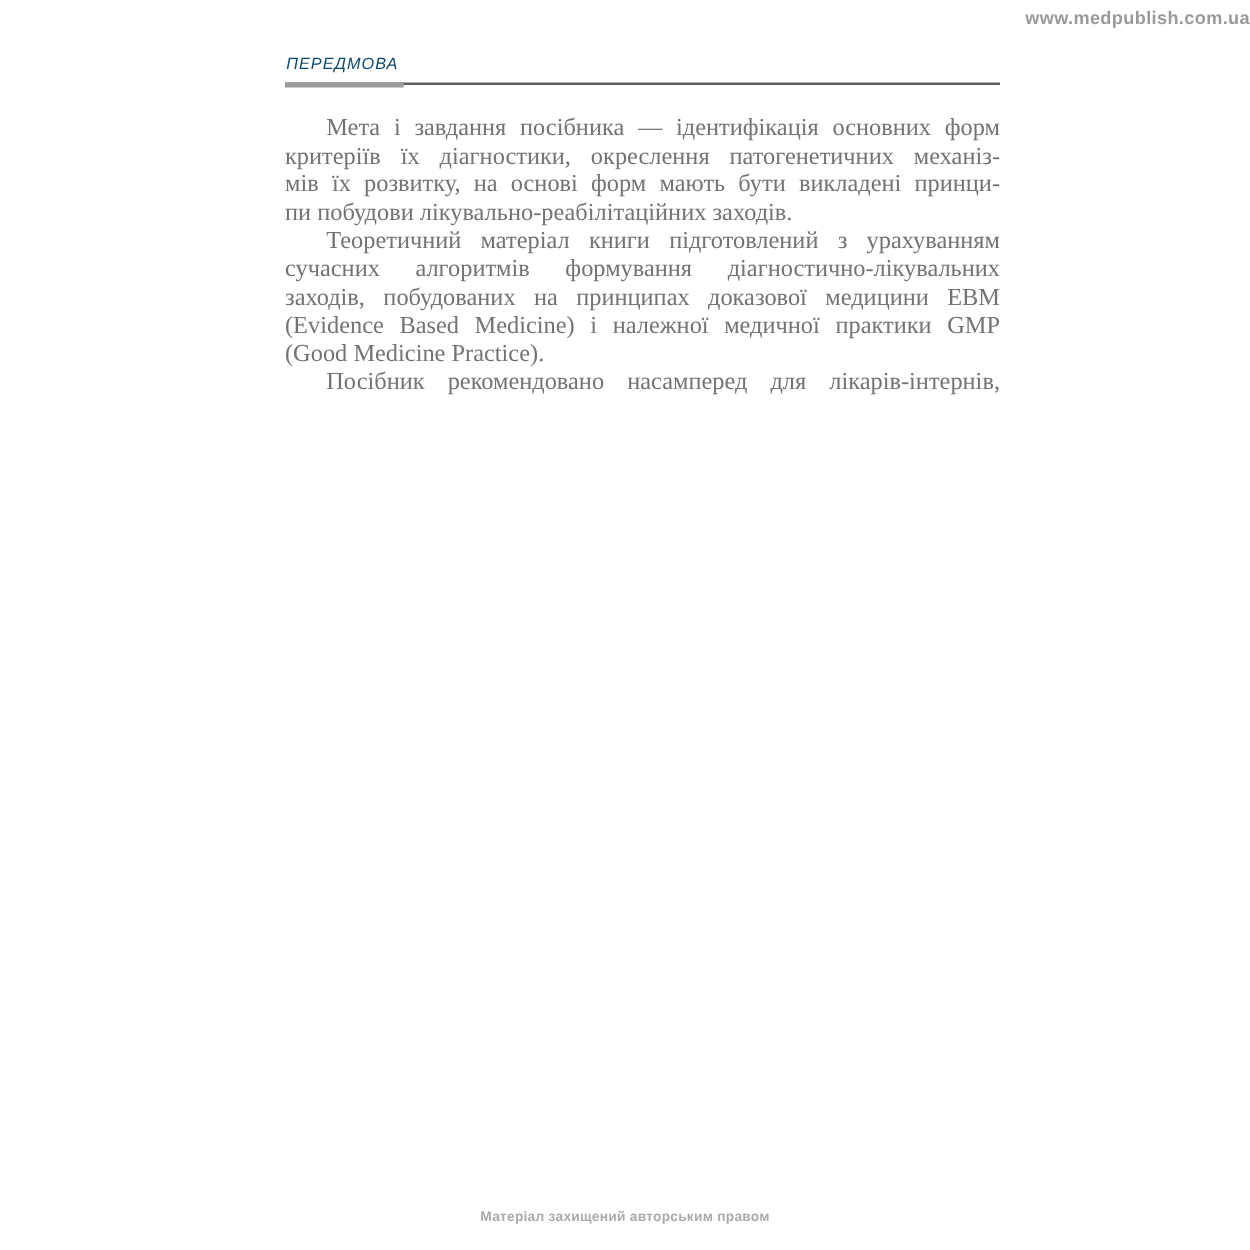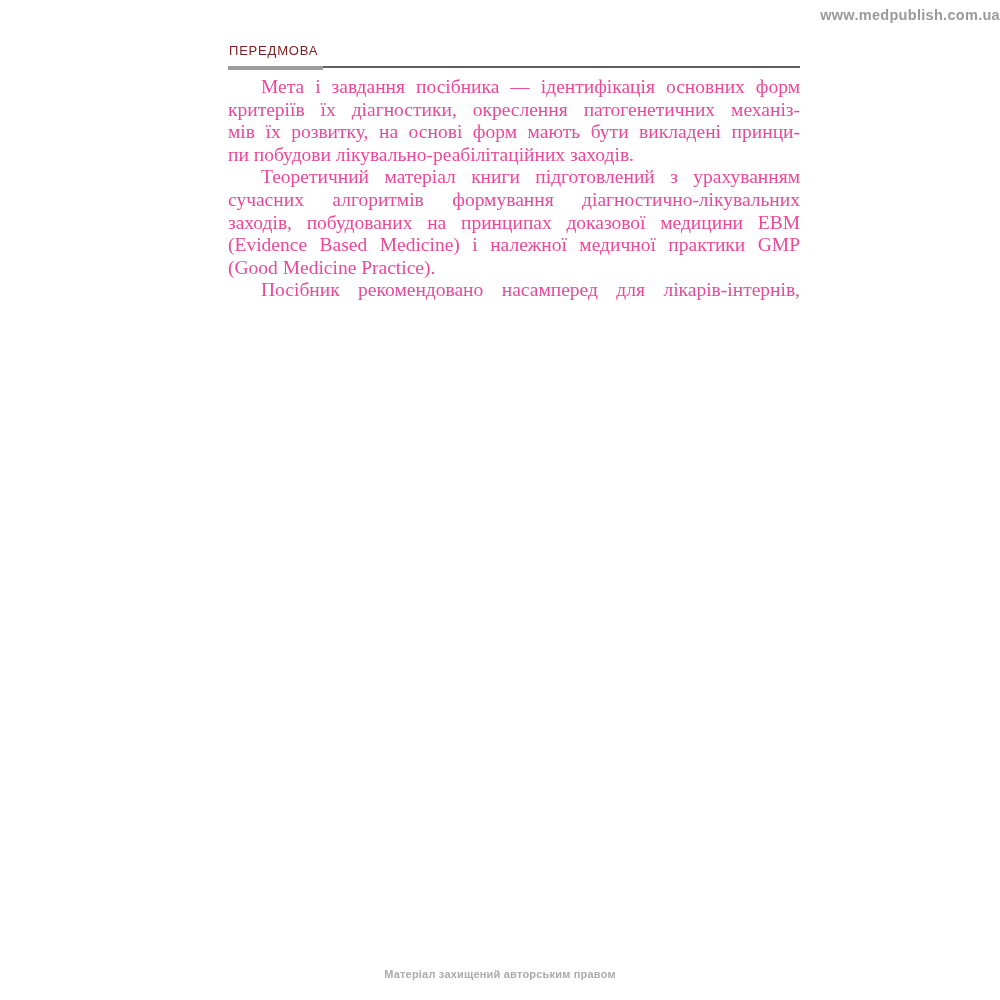--- a/index.html
+++ b/index.html
@@ -27,46 +27,47 @@
     padding-left: 44px;
   }
   .running-head-title {
     position: absolute;
     left: 229px;
     top: 43px;
     font-family: "Liberation Sans", "DejaVu Sans", sans-serif;
     font-size: 13px;
     font-weight: normal;
     letter-spacing: 0.8px;
-    color: #7f1d1d;
+    color: #0c4a6e;
+    font-style: italic;
   }
   .header-rule {
     position: absolute;
     left: 228px;
     top: 66px;
     width: 572px;
     height: 2px;
     background: #5f5f5f;
   }
   .header-rule-accent {
     position: absolute;
     left: 0;
     top: 0;
     width: 95px;
     height: 4px;
     background: #9c9c9c;
   }
   .body-text {
     position: absolute;
     left: 228px;
-    top: 76px;
+    top: 92px;
     width: 572px;
     font-size: 19.5px;
     line-height: 22.6px;
-    color: #ec4899;
+    color: #737373;
   }
   .para { margin: 0; }
   .tline {
     display: block;
     text-align: justify;
     text-align-last: justify;
     white-space: normal;
   }
   .tline.first { text-indent: 33px; }
   .tline.last { text-align-last: left; }

